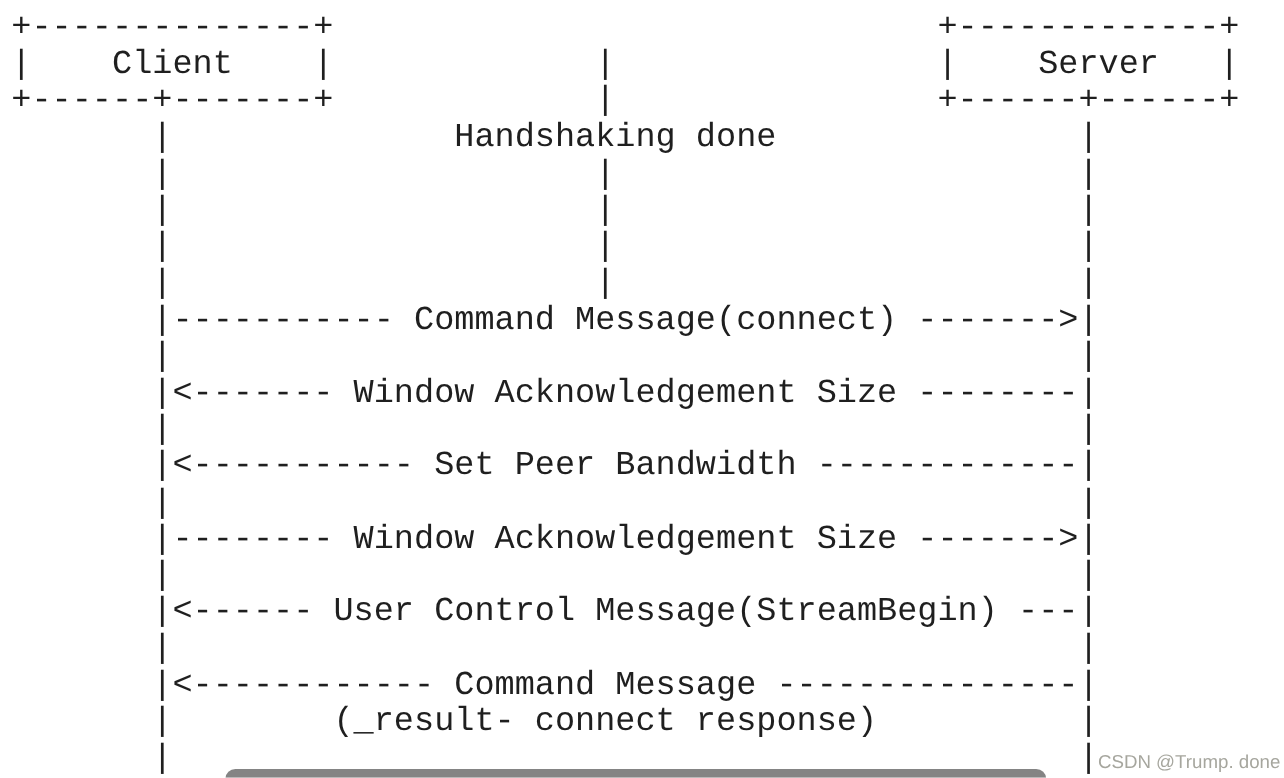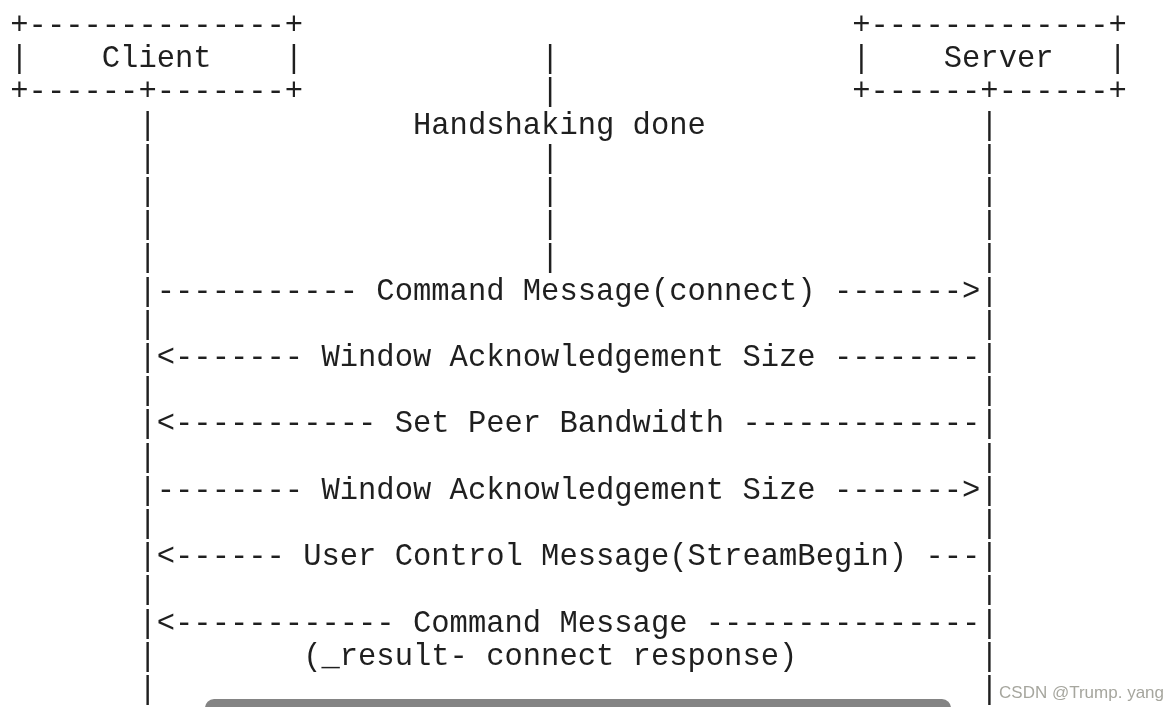--- a/index.html
+++ b/index.html
@@ -67,15 +67,15 @@
         |-------- Window Acknowledgement Size -------&gt;|
         |                                             |
         |&lt;------ User Control Message(StreamBegin) ---|
         |                                             |
         |&lt;------------ Command Message ---------------|
         |        (_result- connect response)          |
         |                                             |</pre>
 
   <div class="scroll-thumb"></div>
 
-  <div class="watermark">CSDN @Trump. yang</div>
+  <div class="watermark">CSDN @Trump. done</div>
 
 </div>
 
 </body></html>

